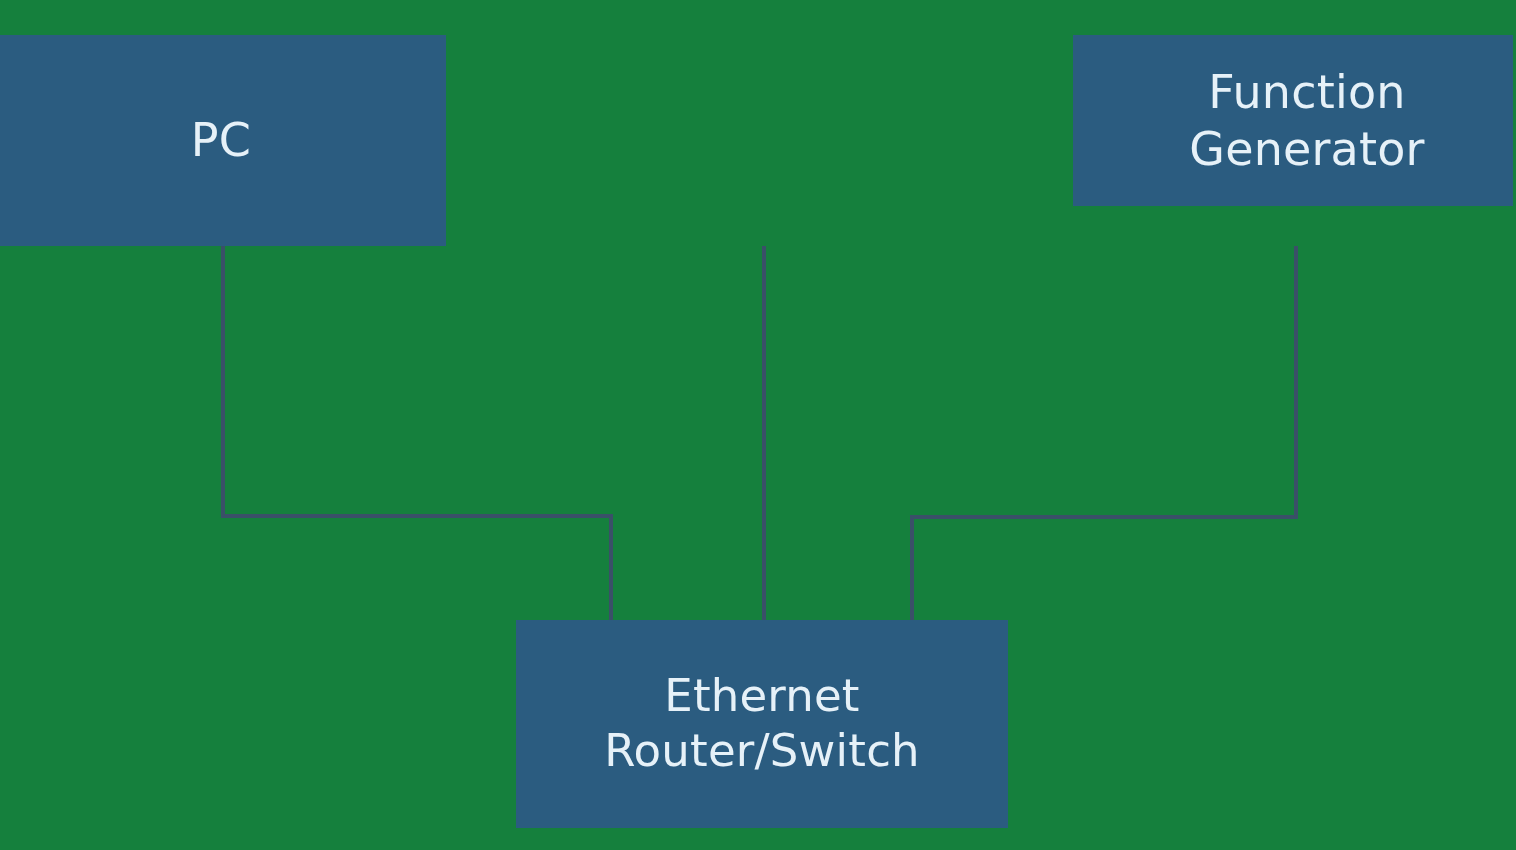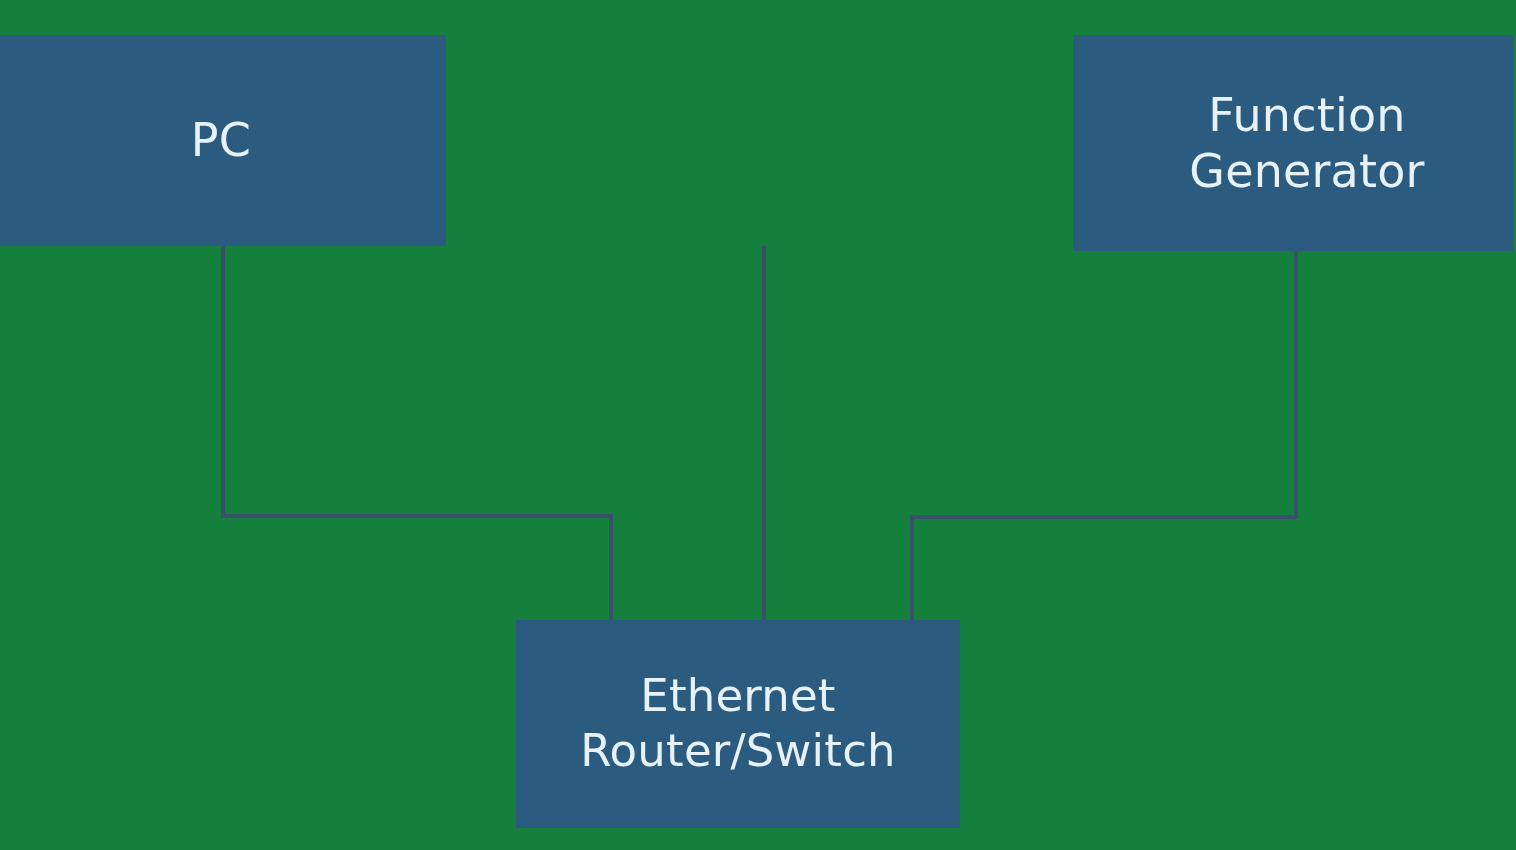--- a/index.html
+++ b/index.html
@@ -49,28 +49,28 @@
     left: 545px;
     top: 35px;
     width: 442px;
     height: 211px;
     font-size: 46px;
   }
   #node-function-generator {
     left: 1073px;
     top: 35px;
     width: 440px;
-    height: 216px;
+    height: 171px;
     font-size: 46px;
     padding-left: 28px;
   }
   #node-ethernet-router-switch {
     left: 516px;
     top: 620px;
-    width: 444px;
+    width: 492px;
     height: 208px;
     font-size: 45px;
   }
 </style>
 </head>
 <body>
 
 <div id="canvas">
 
   <svg class="wires" viewBox="0 0 1516 850" width="1516" height="850" xmlns="http://www.w3.org/2000/svg">

